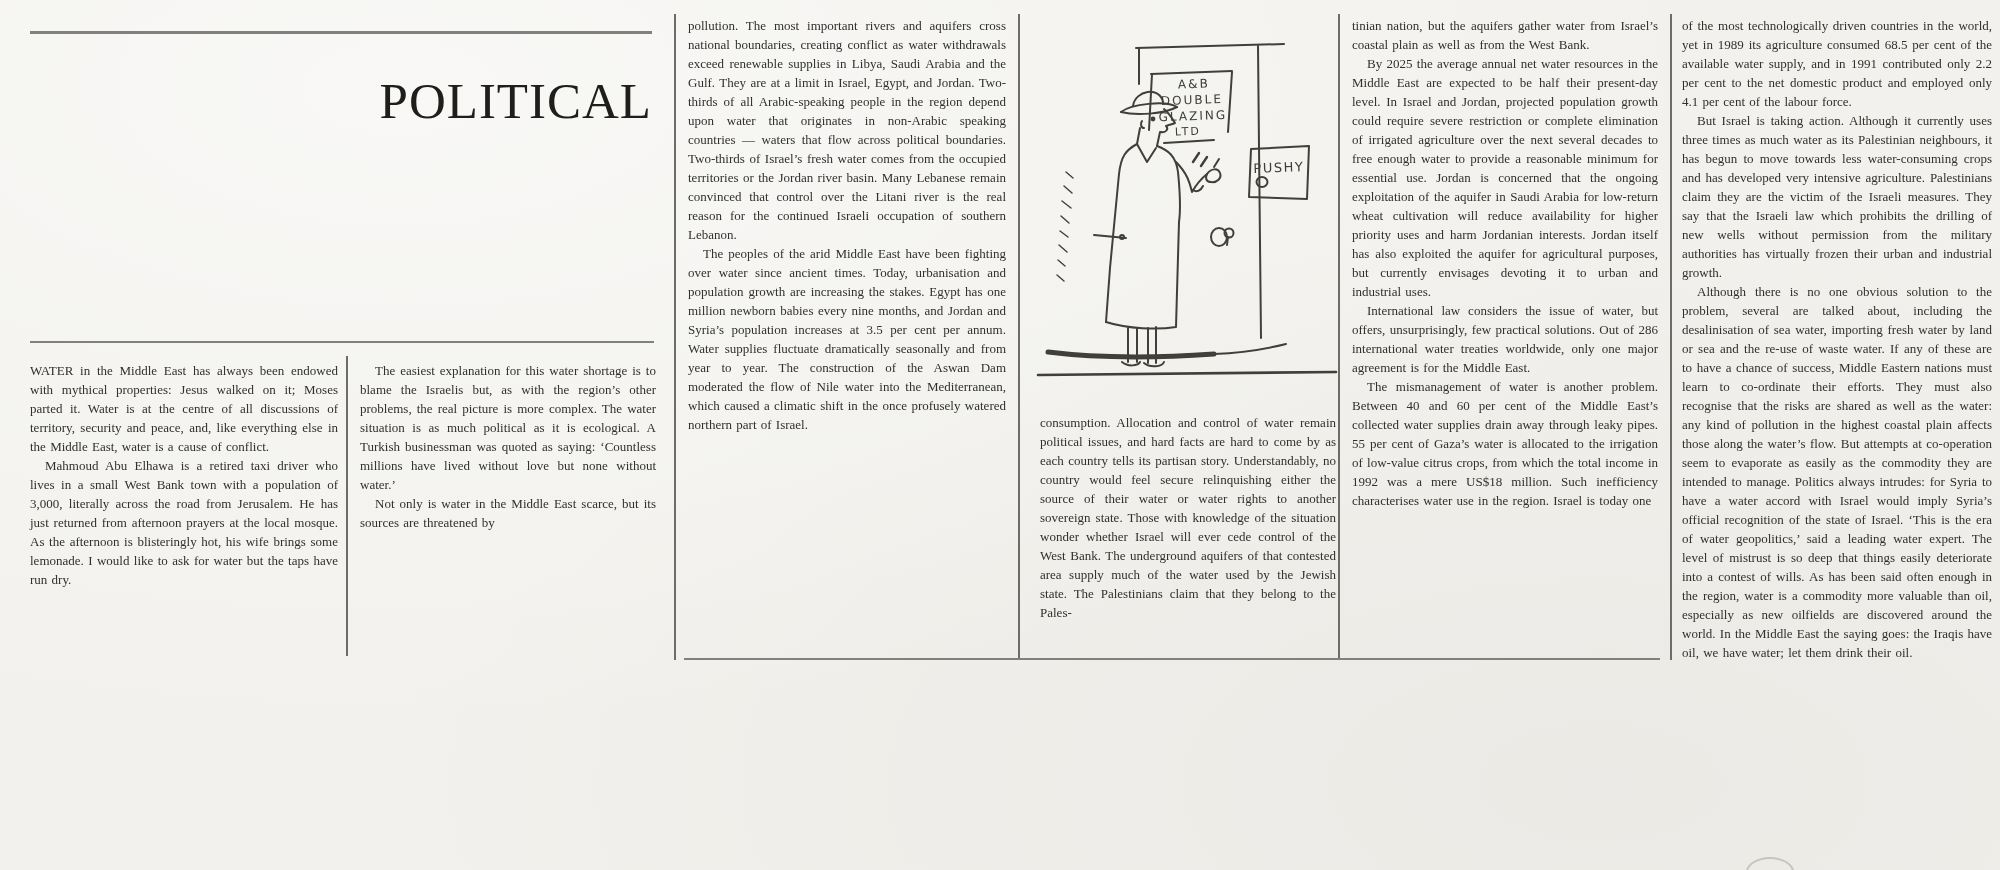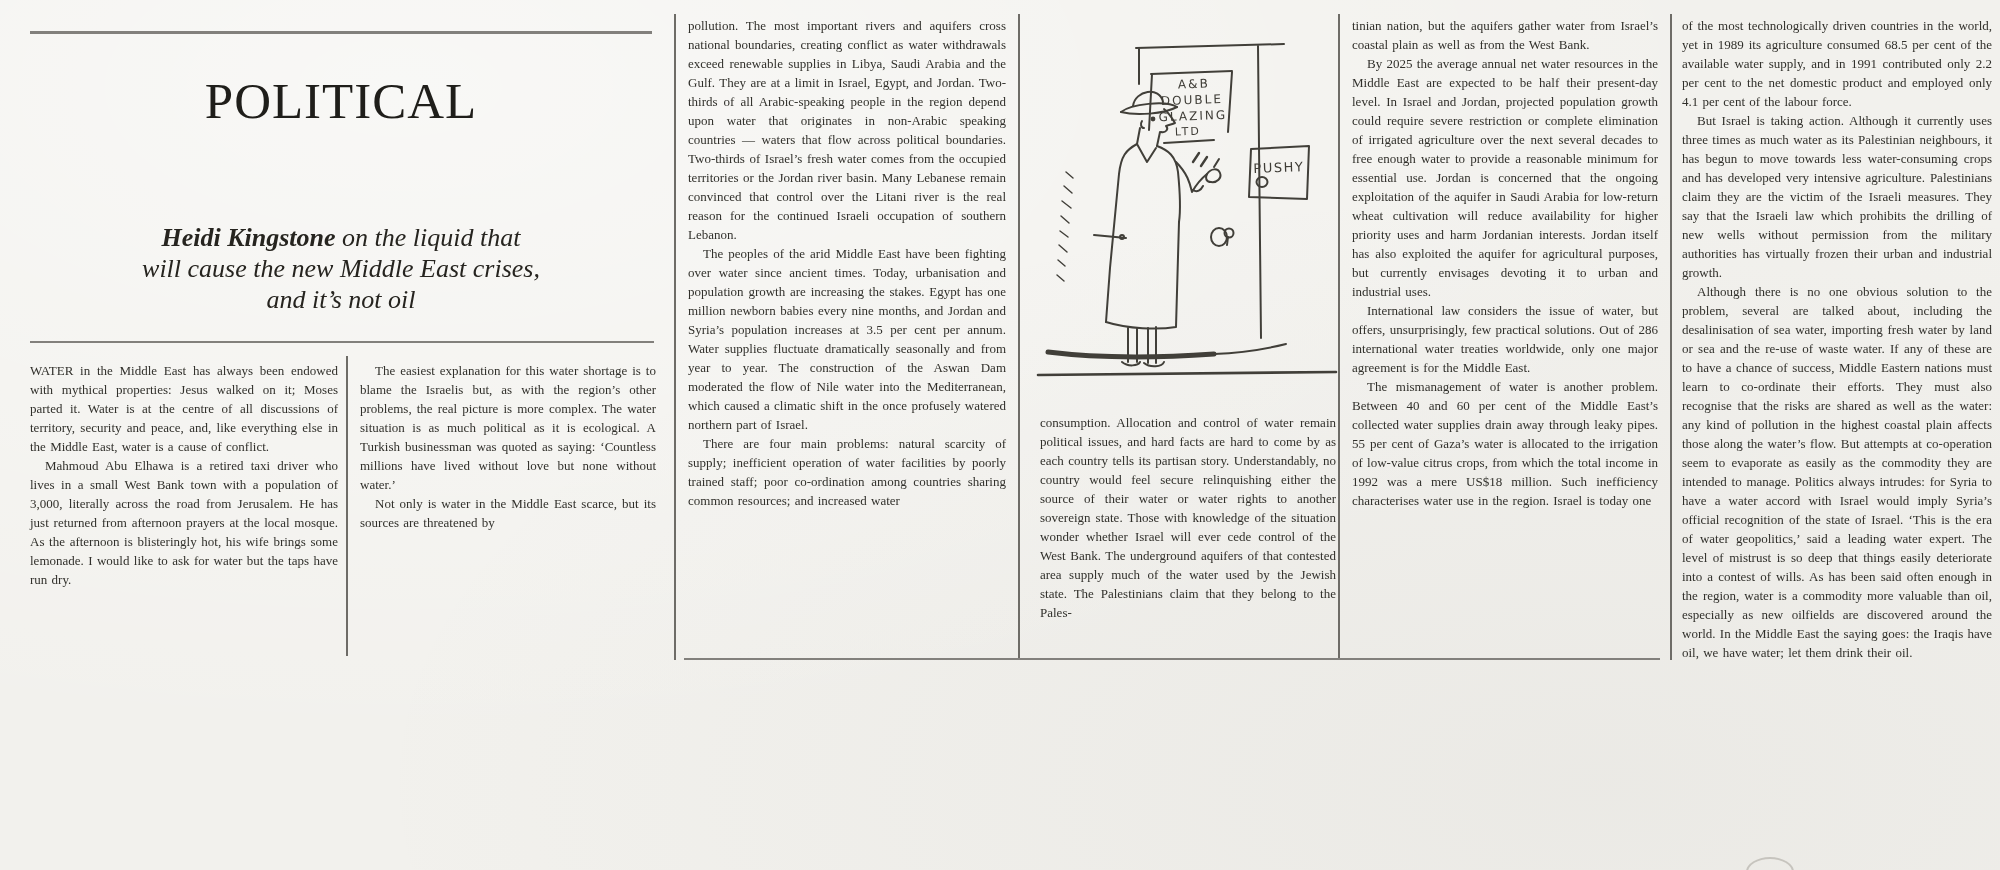--- a/index.html
+++ b/index.html
@@ -11,21 +11,21 @@
                       radial-gradient(ellipse at 80% 90%, rgba(120,115,105,.06), rgba(0,0,0,0) 55%);
     font-family:"Liberation Serif", serif;
     color:#2e2c27;
     overflow:hidden;
   }
   .hrule { position:absolute; background:#82807c; }
   .vrule { position:absolute; background:#6e6c67; width:2px; }
 
   .headline {
     position:absolute; left:30px; top:74px; width:622px;
-    text-align:center; font-size:51px; line-height:55px;
+    text-align:right; font-size:51px; line-height:55px;
     letter-spacing:1px; color:#1f1e1a; font-weight:500;
   }
   .standfirst {
     position:absolute; left:40px; top:222px; width:602px;
     text-align:center; font-style:italic; font-size:26px; line-height:31px;
     color:#26241f;
   }
   .sf-author { font-weight:bold; }
 
   .col {
@@ -52,25 +52,20 @@
 
 <div class="page">
 
   <div class="hrule" style="left:30px; top:31px; width:622px; height:3px;"></div>
   <div class="hrule" style="left:30px; top:341px; width:624px; height:2px;"></div>
 
   <div class="headline">
     <div>POLITICAL</div>
   </div>
 
-  <div class="standfirst">
-    <div><span class="sf-author">Heidi Kingstone</span><span> on the liquid that</span></div>
-    <div>will cause the new Middle East crises,</div>
-    <div>and it’s not oil</div>
-  </div>
 
   <div class="vrule" style="left:346px; top:356px; height:300px;"></div>
   <div class="vrule" style="left:674px; top:14px; height:646px;"></div>
   <div class="vrule" style="left:1018px; top:14px; height:646px;"></div>
   <div class="vrule" style="left:1338px; top:14px; height:646px;"></div>
   <div class="vrule" style="left:1670px; top:14px; height:646px;"></div>
 
   <div class="hrule" style="left:684px; top:658px; width:976px; height:2px;"></div>
 
   <div class="col" style="left:30px; top:361px; width:308px; height:300px;">
@@ -79,21 +74,20 @@
   </div>
 
   <div class="col" style="left:360px; top:361px; width:296px; height:300px;">
     <p class="ind">The easiest explanation for this water shortage is to blame the Israelis but, as with the region’s other problems, the real picture is more complex. The water situation is as much political as it is ecological. A Turkish businessman was quoted as saying: ‘Countless millions have lived without love but none without water.’</p>
     <p class="ind">Not only is water in the Middle East scarce, but its sources are threatened by</p>
   </div>
 
   <div class="col" style="left:688px; top:16px; width:318px; height:640px;">
     <p>pollution. The most important rivers and aquifers cross national boundaries, creating conflict as water withdrawals exceed renewable supplies in Libya, Saudi Arabia and the Gulf. They are at a limit in Israel, Egypt, and Jordan. Two-thirds of all Arabic-speaking people in the region depend upon water that originates in non-Arabic speaking countries — waters that flow across political boundaries. Two-thirds of Israel’s fresh water comes from the occupied territories or the Jordan river basin. Many Lebanese remain convinced that control over the Litani river is the real reason for the continued Israeli occupation of southern Lebanon.</p>
     <p class="ind">The peoples of the arid Middle East have been fighting over water since ancient times. Today, urbanisation and population growth are increasing the stakes. Egypt has one million newborn babies every nine months, and Jordan and Syria’s population increases at 3.5 per cent per annum. Water supplies fluctuate dramatically seasonally and from year to year. The construction of the Aswan Dam moderated the flow of Nile water into the Mediterranean, which caused a climatic shift in the once profusely watered northern part of Israel.</p>
-    <p class="ind">There are four main problems: natural scarcity of supply; inefficient operation of water facilities by poorly trained staff; poor co-ordination among countries sharing common resources; and increased water</p>
   </div>
 
   <div class="cartoon">
     <svg width="302" height="362" viewBox="0 0 302 362">
       <g fill="none" stroke="#413f39" stroke-width="2" stroke-linecap="round" stroke-linejoin="round">
 
         <g>
           <path d="M100,26 L248,22"></path>
           <path d="M103,27 L103,62"></path>
           <path d="M222,24 C223,120 224,230 225,316"></path>

